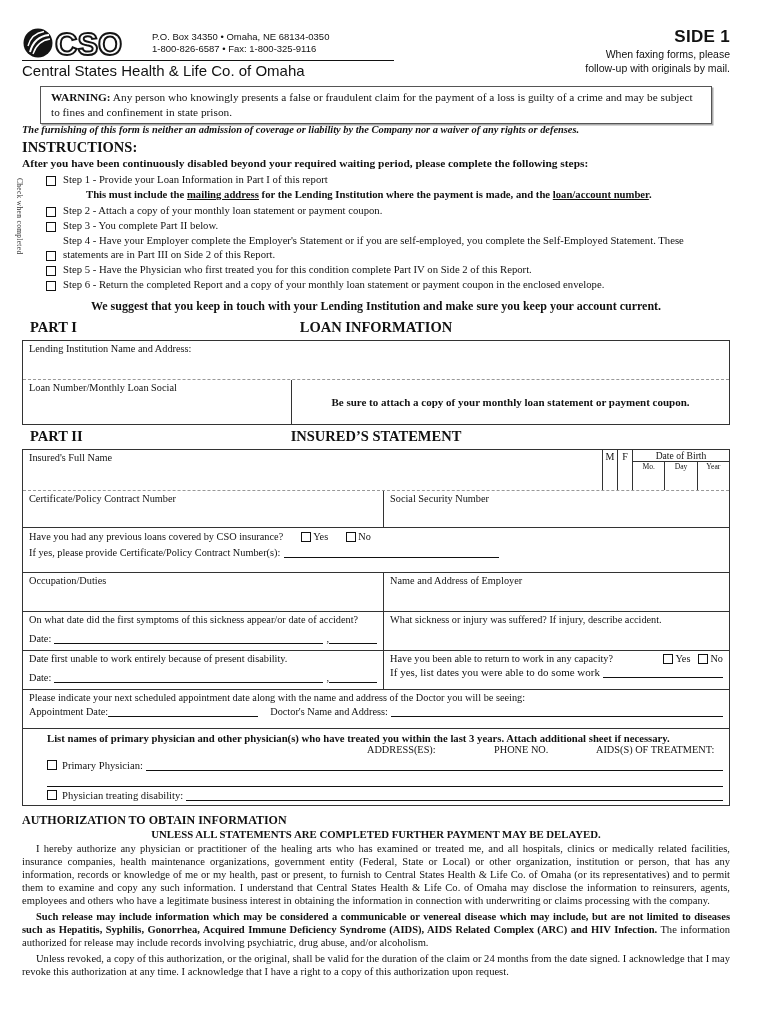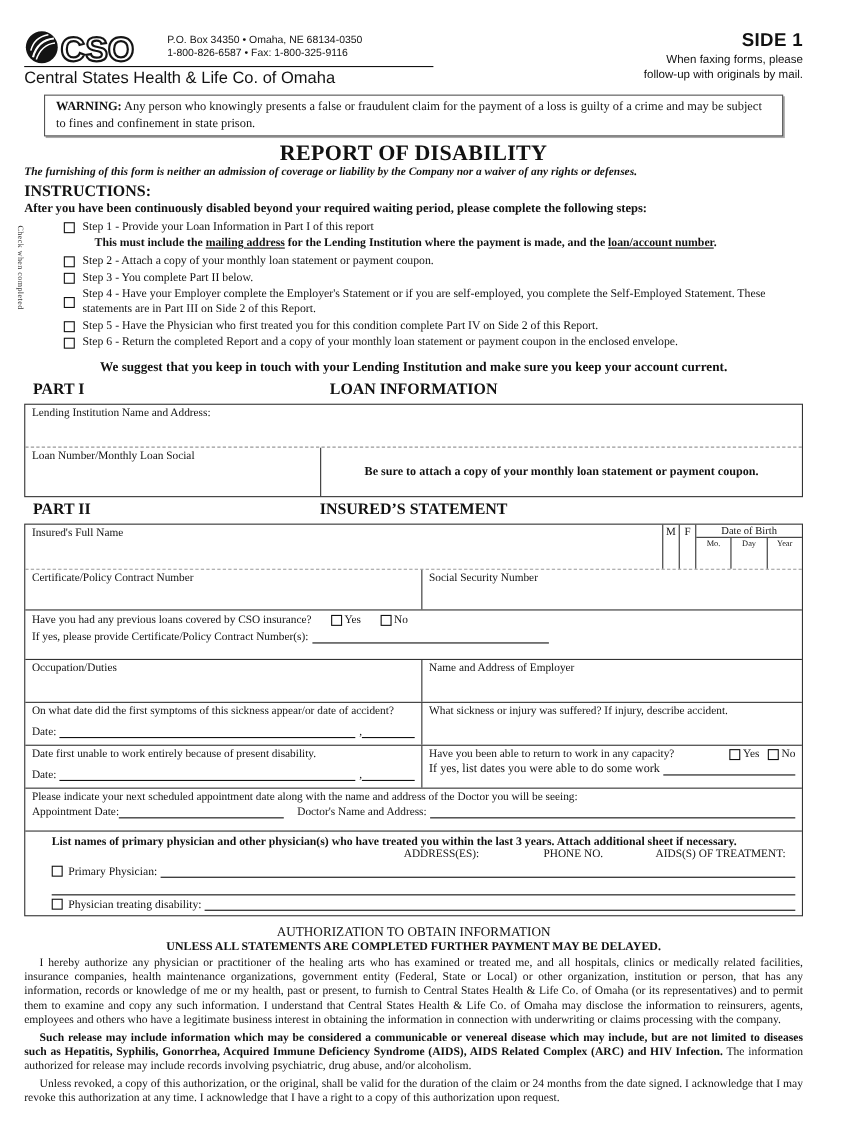--- a/index.html
+++ b/index.html
@@ -20,21 +20,21 @@
            padding:3px 10px 4px 10px;font-size:11.3px;line-height:1.3;}
   
   .title{text-align:center;font-size:20px;font-weight:bold;margin:4px 0 0 0;letter-spacing:.3px;}
   .subtitle{font-size:10.4px;font-weight:bold;font-style:italic;line-height:1.15;}
   .instr-head{font-size:14.5px;font-weight:bold;margin:3px 0 1px 0;}
   .intro{font-size:11.4px;font-weight:bold;margin-bottom:3px;}
   
   .steps{position:relative;margin-left:24px;font-size:10.7px;line-height:1.32;}
   .check-note{position:absolute;left:-32px;top:6px;font-size:7.3px;writing-mode:vertical-rl;
               letter-spacing:.4px;color:#333;}
-  .step{display:flex;align-items:center;margin-bottom:1px;margin-left:12px;}
+  .step{display:flex;align-items:flex-end;margin-bottom:1px;}
   .cb{display:inline-block;width:8px;height:8px;border:1.2px solid #111;background:#fff;
       margin:2px 7px 0 0;flex:0 0 auto;}
   .step1-note{font-weight:bold;margin:0 0 1px 40px;}
   .u{text-decoration:underline;}
   .keep{font-size:12px;font-weight:bold;text-align:center;margin:8px 0 5px 0;}
   
   .part-hdr{position:relative;height:19px;margin:3px 0 2px 0;}
   .part-label{position:absolute;left:8px;font-size:14.5px;font-weight:bold;}
   .part-heading{position:absolute;left:0;right:0;text-align:center;font-size:14.5px;font-weight:bold;}
   
@@ -73,21 +73,21 @@
   .r7{height:34px;border-bottom:1px solid #333;padding:2px 6px;}
   .r7-l2{display:flex;align-items:flex-end;margin-top:2px;font-size:10.3px;}
   .r8{padding:3px 6px 4px 6px;margin-left:18px;}
   .r8-head{font-size:10.7px;font-weight:bold;}
   .r8-cols{position:relative;height:13px;font-size:10.3px;}
   .r8-cols span{position:absolute;top:0;}
   .r8-line{display:flex;align-items:flex-end;margin-top:2px;font-size:10.6px;}
   .r8-line .cb{margin:0 5px 1px 0;}
   .r8-blank{border-bottom:1px solid #111;height:13px;margin:2px 0 2px 0;}
   
-  .auth-head{text-align:center;font-weight:normal;font-size:12px;margin-top:7px;}
+  .auth-head{text-align:left;font-weight:bold;font-size:12px;margin-top:7px;}
   .auth-sub{text-align:center;font-weight:bold;font-size:10.8px;}
   .auth-p{font-size:10.55px;line-height:1.23;text-align:justify;margin:3px 0 0 0;text-indent:14px;}
   .ml{margin-left:12px;}
 </style>
 </head>
 <body>
 
 <div class="page">
 
   <div class="hdr">
@@ -112,21 +112,20 @@
       <div>When faxing forms, please</div>
       <div>follow-up with originals by mail.</div>
     </div>
   </div>
 
   <div class="warning">
     <b>WARNING:</b>
     <span>Any person who knowingly presents a false or fraudulent claim for the payment of a loss is guilty of a crime and may be subject to fines and confinement in state prison.</span>
   </div>
 
-  <div class="title">REPORT OF DISABILITY</div>
   <div class="subtitle">The furnishing of this form is neither an admission of coverage or liability by the Company nor a waiver of any rights or defenses.</div>
 
   <div class="instr-head">INSTRUCTIONS:</div>
   <div class="intro">After you have been continuously disabled beyond your required waiting period, please complete the following steps:</div>
 
   <div class="steps">
     <div class="check-note">Check when completed</div>
 
     <div class="step">
       <span class="cb"></span>

